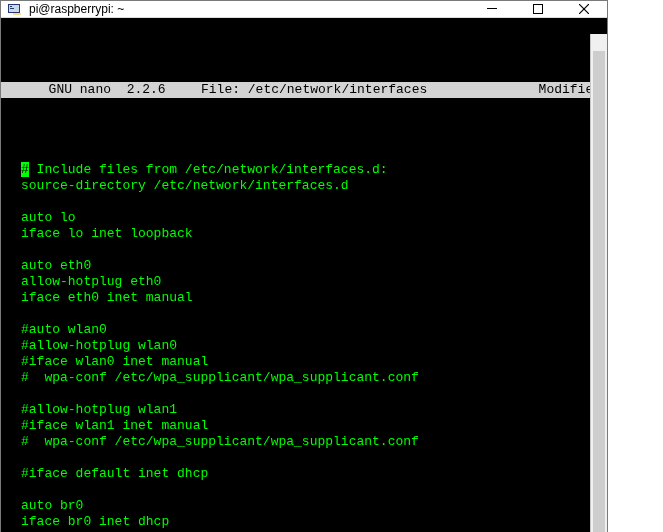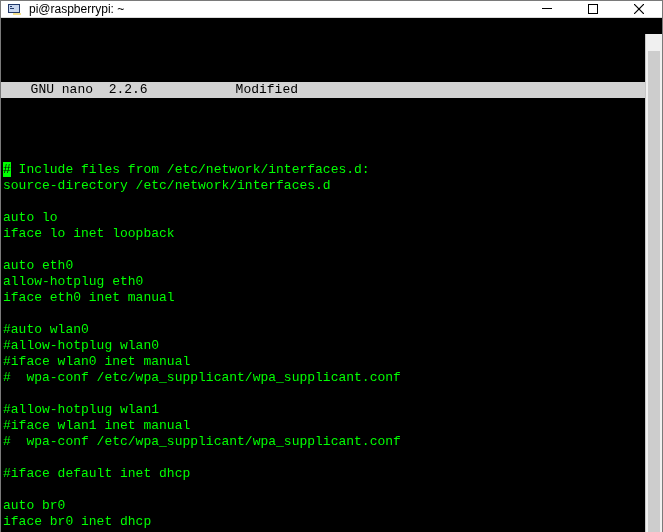--- a/index.html
+++ b/index.html
@@ -1,31 +1,31 @@
 <!DOCTYPE html>
 <html><head>
 <meta charset="utf-8">
 <style>
   * { margin: 0; padding: 0; box-sizing: border-box; }
   html, body { width: 663px; height: 532px; font-family: "Consolas","Courier New",monospace; overflow: hidden; }
   body { background: #ffffff; }
 
   
-  .window { width: 663px; height: 532px; border: 1px solid #7a7a7a; background: #ffffff; display: flex; flex-direction: column; }
+  .window { width: 608px; height: 532px; border: 1px solid #7a7a7a; background: #ffffff; display: flex; flex-direction: column; }
   .titlebar { height: 30px; background: #ffffff; display: flex; align-items: center; padding-left: 6px; border-bottom: 1px solid #dadada; }
   .titlebar .app-icon { width: 16px; height: 16px; margin-right: 6px; display: inline-flex; align-items: center; justify-content: center; }
   .titlebar .app-icon svg { width: 16px; height: 16px; }
   .titlebar .title-text { font: 400 12px "Segoe UI", sans-serif; color: #000; flex: 1; }
   .win-controls { display: flex; height: 100%; }
   .win-btn { width: 46px; height: 100%; display: flex; align-items: center; justify-content: center; font: 400 14px "Segoe UI", sans-serif; color: #000; cursor: default; }
   .win-btn svg { width: 10px; height: 10px; }
 
   
   .term { flex: 1; background: #000000; color: #00ff00; font-size: 13px; line-height: 16px; position: relative; white-space: pre; letter-spacing: 0px; }
-  .term .row { height: 16px; padding-left: 2px; gap: 31px; }
+  .term .row { height: 16px; padding-left: 20px; }
   .term .hdr { background: #d3d3d3; color: #000000; display: flex; }
   .term .hdr .left { width: 180px; padding-left: 12px; }
   .term .hdr .center { flex: 1; text-align: left; }
   .term .hdr .right { width: 90px; text-align: right; padding-right: 6px; }
   .term .content { padding-top: 0; }
   .term .cursor { background: #00ff00; color: #000000; }
   .term .scrollbar { position: absolute; top: 16px; right: 0; bottom: 0; width: 17px; background: #f0f0f0; border-left: 1px solid #c8c8c8; }
   .term .scrollbar .sbtn { height: 17px; background: #f0f0f0; display: flex; align-items: center; justify-content: center; }
   .term .scrollbar .thumb { position: absolute; left: 2px; right: 2px; top: 17px; bottom: 17px; background: #cdcdcd; }
   .term .scrollbar svg { width: 9px; height: 9px; fill: #606060; }
@@ -64,20 +64,21 @@
           </svg>
       </div>
     </div>
   </div>
 
   <div class="term">
 
     
     <div class="row hdr">
       <span class="left"> &nbsp;<span>GNU nano</span>&nbsp;&nbsp;<span>2.2.6</span></span>
+      <span class="center">File: /etc/network/interfaces</span>
       <span class="right">Modified</span>
     </div>
 
     
     <div class="content" id="content"><div class="row"><span class="cursor">#</span> Include files from /etc/network/interfaces.d:</div><div class="row">source-directory /etc/network/interfaces.d</div><div class="row"> </div><div class="row">auto lo</div><div class="row">iface lo inet loopback</div><div class="row"> </div><div class="row">auto eth0</div><div class="row">allow-hotplug eth0</div><div class="row">iface eth0 inet manual</div><div class="row"> </div><div class="row">#auto wlan0</div><div class="row">#allow-hotplug wlan0</div><div class="row">#iface wlan0 inet manual</div><div class="row">#  wpa-conf /etc/wpa_supplicant/wpa_supplicant.conf</div><div class="row"> </div><div class="row">#allow-hotplug wlan1</div><div class="row">#iface wlan1 inet manual</div><div class="row">#  wpa-conf /etc/wpa_supplicant/wpa_supplicant.conf</div><div class="row"> </div><div class="row">#iface default inet dhcp</div><div class="row"> </div><div class="row">auto br0</div><div class="row">iface br0 inet dhcp</div><div class="row">bridge_ports eth0 wlan0</div></div>
 
     
     
 
     

